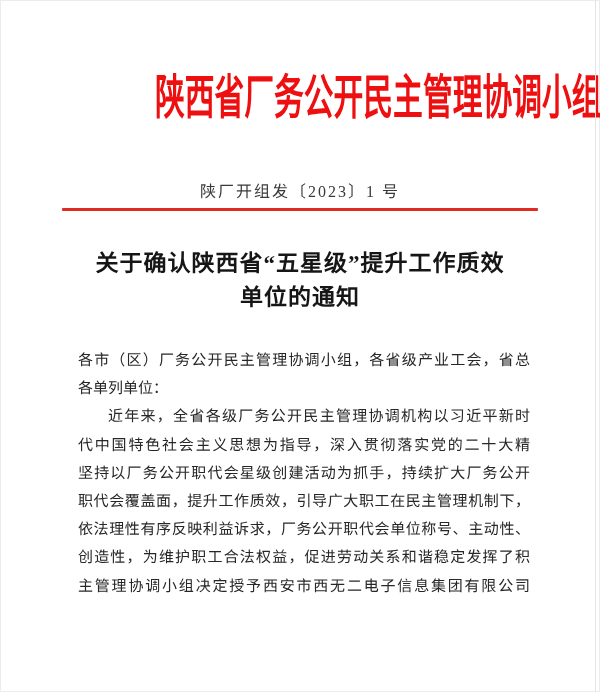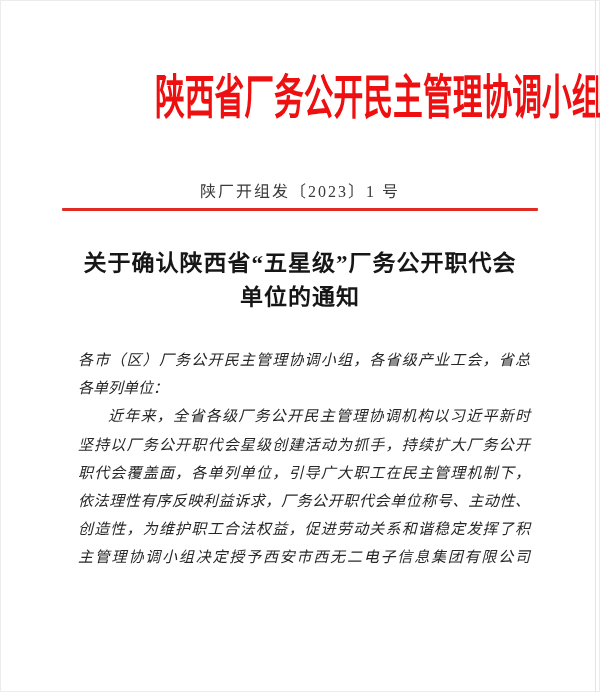--- a/index.html
+++ b/index.html
@@ -65,21 +65,20 @@
     margin:31px 0 0 78px;
     width:452px;
     font-size:15px;
     line-height:28.2px;
     color:var(--text-black,#272727);
   }
   .line{
     text-align:justify;
     text-align-last:justify;
     white-space:nowrap;
-    font-style:italic;
   }
   .line--left{
     text-align-last:left;
     white-space:normal;
   }
   .line--indent{
     text-indent:2em;
   }
 </style>
 </head>
@@ -89,30 +88,31 @@
 
   <h1 class="org-title">
     <span class="org-title-inner">陕西省厂务公开民主管理协调小组文件</span>
   </h1>
 
   <div class="doc-number">陕厂开组发〔2023〕1 号</div>
 
   <div class="red-rule"></div>
 
   <h2 class="notice-title">
-    <span class="nt-line">关于确认陕西省“五星级”厂务公开职代会</span>
+    <span class="nt-line">关于确认陕西省“五星级”提升工作质效</span>
     <span class="nt-line">单位的通知</span>
   </h2>
 
   <div class="body-block">
     <div class="line">各市（区）厂务公开民主管理协调小组，各省级产业工会，省总</div>
     <div class="line line--left">各单列单位：</div>
 
     <div class="line line--indent">近年来，全省各级厂务公开民主管理协调机构以习近平新时</div>
+    <div class="line">代中国特色社会主义思想为指导，深入贯彻落实党的二十大精</div>
     <div class="line">坚持以厂务公开职代会星级创建活动为抓手，持续扩大厂务公开</div>
-    <div class="line">职代会覆盖面，各单列单位，引导广大职工在民主管理机制下，</div>
+    <div class="line">职代会覆盖面，提升工作质效，引导广大职工在民主管理机制下，</div>
     <div class="line">依法理性有序反映利益诉求，厂务公开职代会单位称号、主动性、</div>
     <div class="line">创造性，为维护职工合法权益，促进劳动关系和谐稳定发挥了积</div>
     <div class="line">主管理协调小组决定授予西安市西无二电子信息集团有限公司</div>
   </div>
 
   <div class="page-edge"></div>
 </div>
 
 </body></html>

